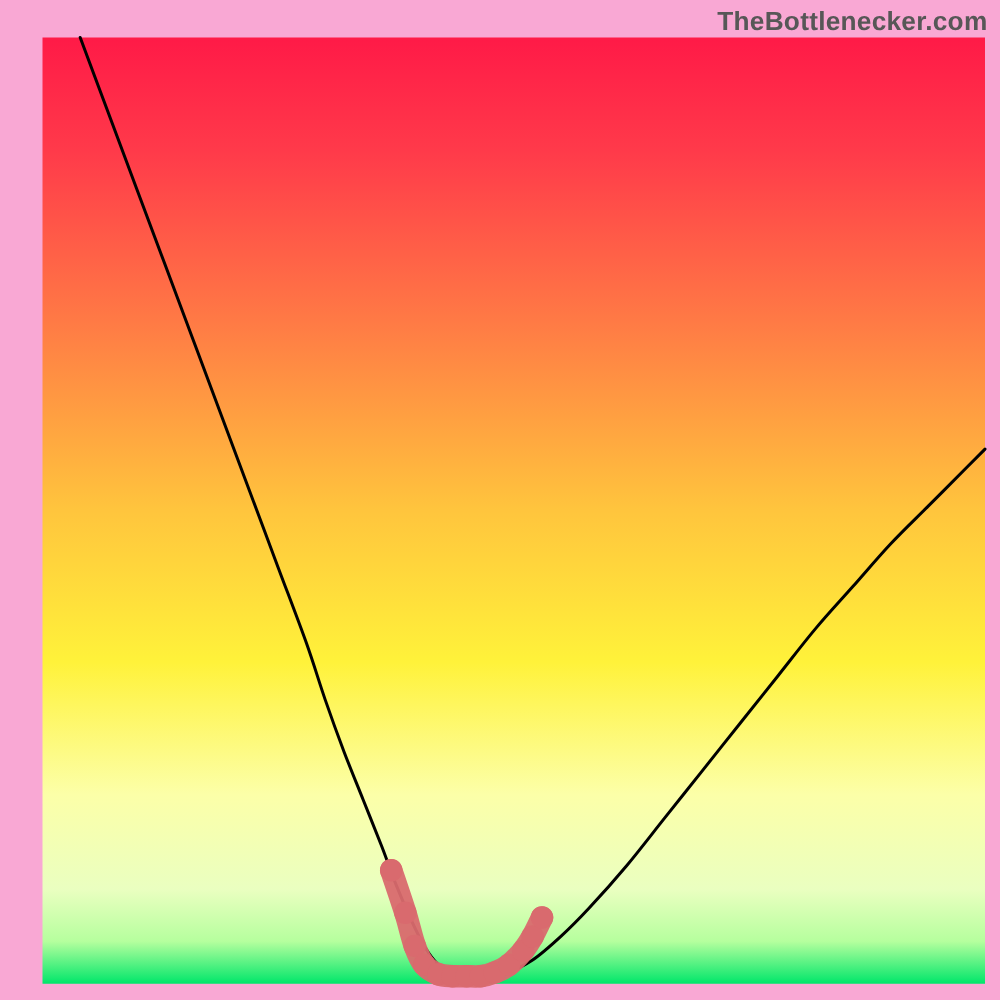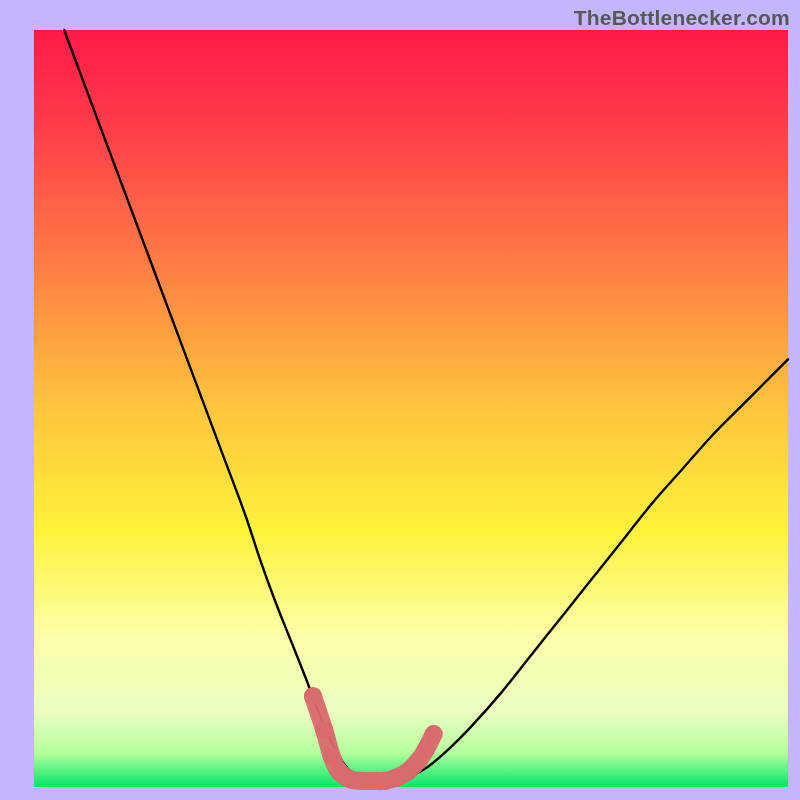--- a/index.html
+++ b/index.html
@@ -8,21 +8,21 @@
     width: 800px;
     height: 800px;
     background: #000000;
     overflow: hidden;
     font-family: Arial, Helvetica, sans-serif;
   }
   .stage {
     position: relative;
     width: 800px;
     height: 800px;
-    background: #c4b5fd;
+    background: #f9a8d4;
   }
   .plot-area {
     position: absolute;
     box-sizing: border-box;
   }
   .watermark {
     position: absolute;
     color: #575757;
     font-weight: 600;
     letter-spacing: 0.2px;

